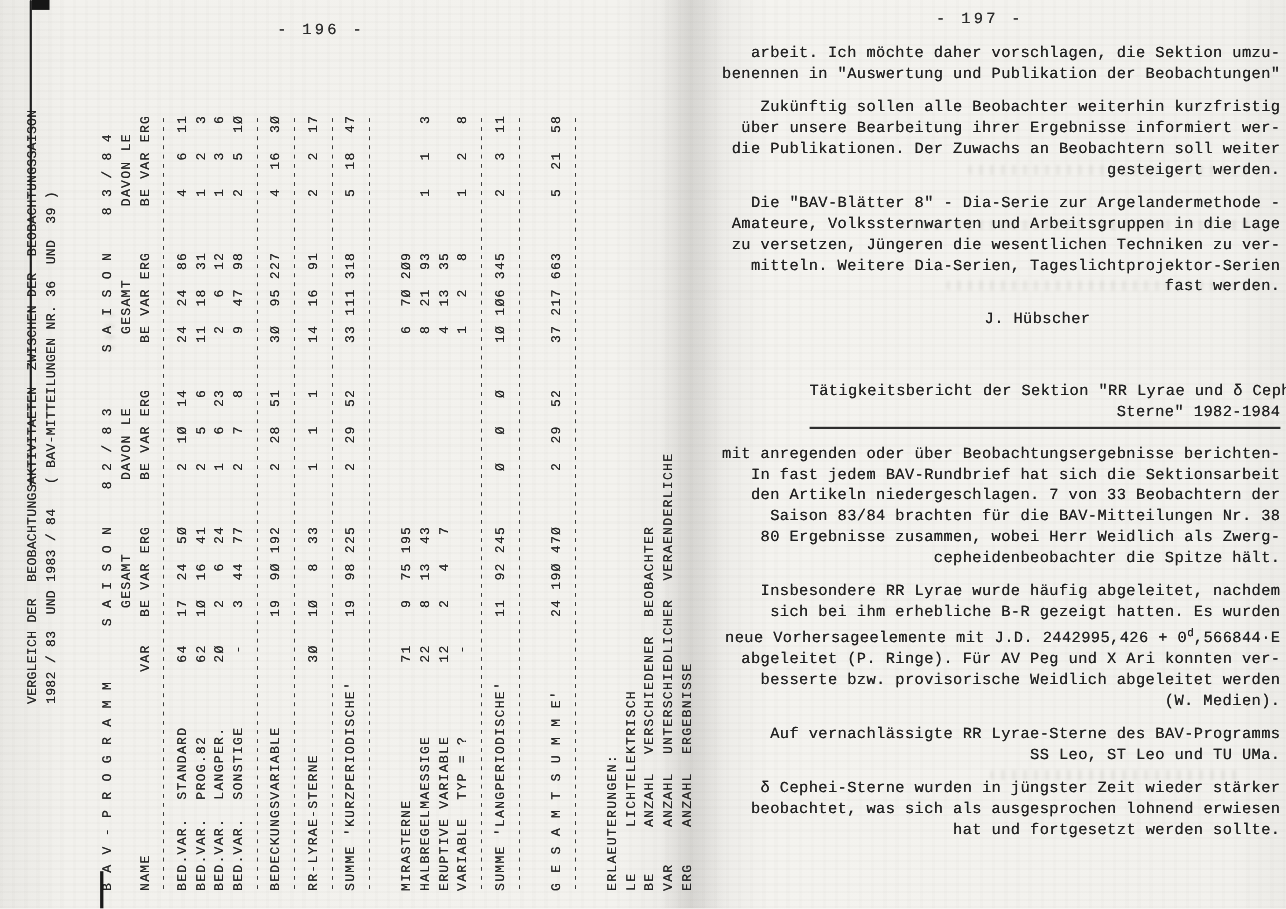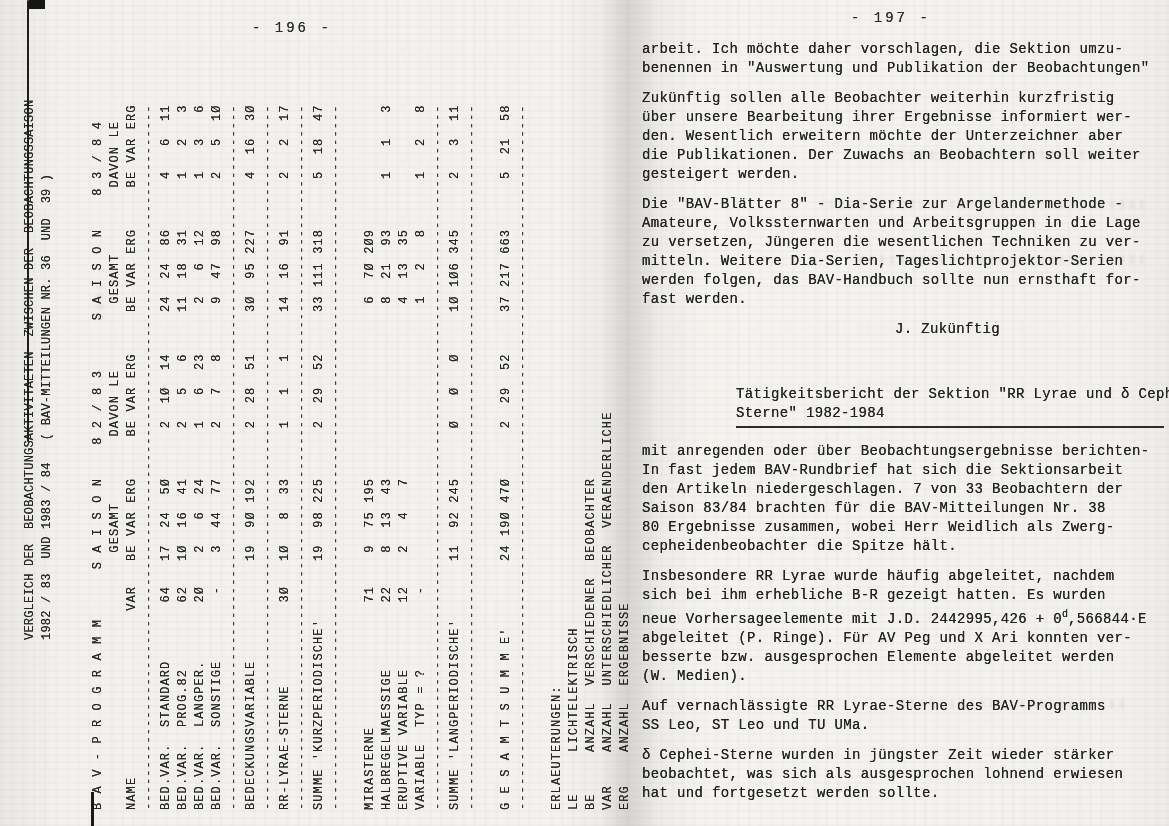--- a/index.html
+++ b/index.html
@@ -36,21 +36,21 @@
     text-shadow:0 0 0.5px rgba(30,30,30,0.8);white-space:pre;
   }
   #pn-left{left:252px;top:20px;}
   #pn-right{left:851px;top:10px;}
   
   .right-page{
     position:absolute;left:642px;top:40px;width:522px;
     font-size:14px;line-height:19px;letter-spacing:0.35px;
     color:#222;text-shadow:0 0 0.6px rgba(25,25,25,0.85);
   }
-  .pline{white-space:pre;}
+  .pline{white-space:pre;text-align:right;}
   .para{margin:0 0 11px 0;}
   .signature{margin:2px 0 10px 0;white-space:pre;}
   .sig-1{padding-left:253px;}
   .heading-block{
     margin:46px 0 14px 94px;
     border-bottom:2px solid #2e2e2e;padding-bottom:3px;
   }
   sup{font-size:10px;vertical-align:6px;letter-spacing:0;}
   
   .artifact{position:absolute;pointer-events:none;}
@@ -118,51 +118,49 @@
 </div>
 
 <div class="right-page" id="right-page">
     <div class="para">
       <div class="pline">arbeit. Ich möchte daher vorschlagen, die Sektion umzu-</div>
       <div class="pline">benennen in "Auswertung und Publikation der Beobachtungen"</div>
     </div>
     <div class="para">
       <div class="pline">Zukünftig sollen alle Beobachter weiterhin kurzfristig</div>
       <div class="pline">über unsere Bearbeitung ihrer Ergebnisse informiert wer-</div>
-      <div class="pline">den. Wesentlich erweitern möchte der Unterzeichner aber</div>
       <div class="pline">die Publikationen. Der Zuwachs an Beobachtern soll weiter</div>
       <div class="pline">gesteigert werden.</div>
     </div>
     <div class="para">
       <div class="pline">Die "BAV-Blätter 8" - Dia-Serie zur Argelandermethode -</div>
       <div class="pline">Amateure, Volkssternwarten und Arbeitsgruppen in die Lage</div>
       <div class="pline">zu versetzen, Jüngeren die wesentlichen Techniken zu ver-</div>
       <div class="pline">mitteln. Weitere Dia-Serien, Tageslichtprojektor-Serien</div>
-      <div class="pline">werden folgen, das BAV-Handbuch sollte nun ernsthaft for-</div>
       <div class="pline">fast werden.</div>
     </div>
-    <div class="signature sig-1">J. Zukünftig</div>
+    <div class="signature sig-1">J. Hübscher</div>
     <div class="heading-block">
       <div class="pline">Tätigkeitsbericht der Sektion "RR Lyrae und δ Cephei-</div>
       <div class="pline">Sterne" 1982-1984</div>
     </div>
     <div class="para">
       <div class="pline">mit anregenden oder über Beobachtungsergebnisse berichten-</div>
       <div class="pline">In fast jedem BAV-Rundbrief hat sich die Sektionsarbeit</div>
       <div class="pline">den Artikeln niedergeschlagen. 7 von 33 Beobachtern der</div>
       <div class="pline">Saison 83/84 brachten für die BAV-Mitteilungen Nr. 38</div>
       <div class="pline">80 Ergebnisse zusammen, wobei Herr Weidlich als Zwerg-</div>
       <div class="pline">cepheidenbeobachter die Spitze hält.</div>
     </div>
     <div class="para">
       <div class="pline">Insbesondere RR Lyrae wurde häufig abgeleitet, nachdem</div>
       <div class="pline">sich bei ihm erhebliche B-R gezeigt hatten. Es wurden</div>
       <div class="pline"><span>neue Vorhersageelemente mit J.D. 2442995,426 + 0</span><sup>d</sup><span>,566844·E</span></div>
       <div class="pline">abgeleitet (P. Ringe). Für AV Peg und X Ari konnten ver-</div>
-      <div class="pline">besserte bzw. ausgesprochen Elemente abgeleitet werden</div>
+      <div class="pline">besserte bzw. provisorische Weidlich abgeleitet werden</div>
       <div class="pline">(W. Medien).</div>
     </div>
     <div class="para">
       <div class="pline">Auf vernachlässigte RR Lyrae-Sterne des BAV-Programms</div>
       <div class="pline">SS Leo, ST Leo und TU UMa.</div>
     </div>
     <div class="para">
       <div class="pline">δ Cephei-Sterne wurden in jüngster Zeit wieder stärker</div>
       <div class="pline">beobachtet, was sich als ausgesprochen lohnend erwiesen</div>
       <div class="pline">hat und fortgesetzt werden sollte.</div>

